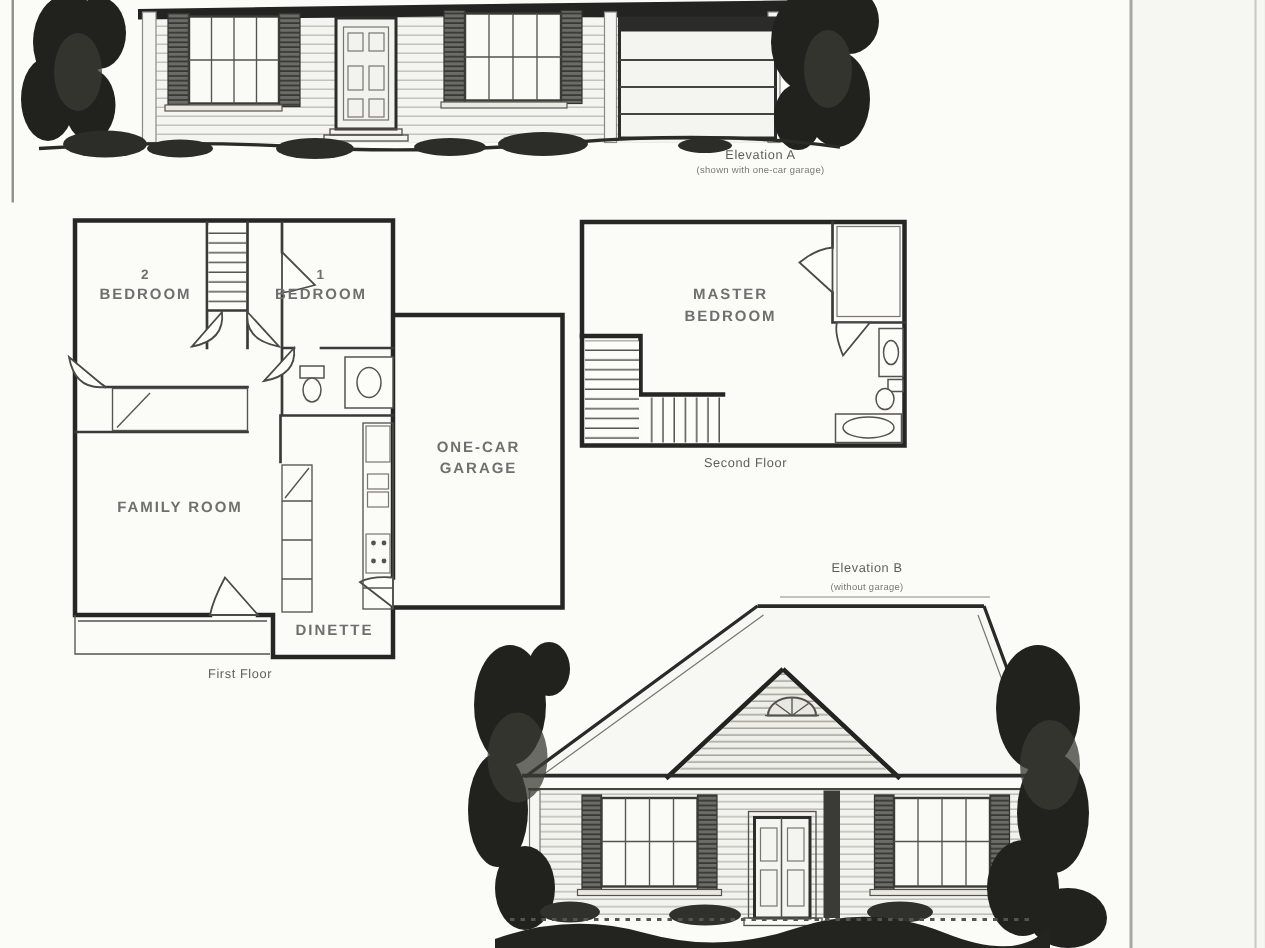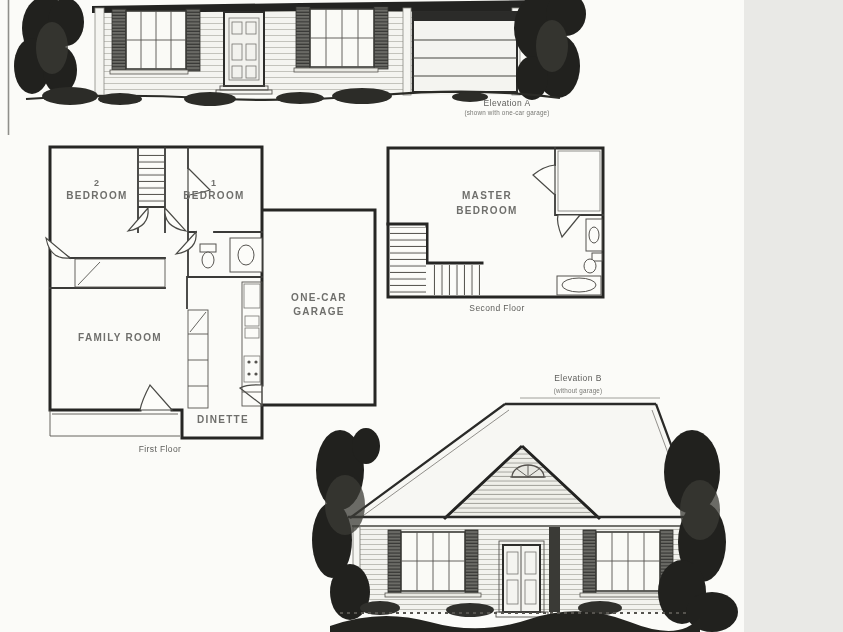--- a/index.html
+++ b/index.html
@@ -1,16 +1,16 @@
 <!DOCTYPE html>
 <html style="--paper: #fbfbf8; --ink: #232321; --wall: #262624; --label: #6f6f6c; --caption: #5d5d5a;"><head>
 <meta charset="utf-8">
 <style>
   html,body{margin:0;padding:0;background:#e9e9e6;}
-  #page{position:relative;width:744px;height:632px;background:var(--paper,#fbfbf8);overflow:hidden;}
+  #page{position:relative;width:843px;height:632px;background:var(--paper,#fbfbf8);overflow:hidden;}
   svg{display:block;filter:blur(0.3px);}
   .wallB{stroke:var(--wall,#262624);stroke-width:3;fill:none;stroke-linecap:square;}
   .wallM{stroke:#3a3a38;stroke-width:1.8;fill:none;stroke-linecap:square;}
   .thin{stroke:#55534f;stroke-width:0.9;fill:none;}
   .thin2{stroke:#777570;stroke-width:0.8;fill:none;}
   .door{fill:#fdfdfa;stroke:#4a4a46;stroke-width:1.2;}
   .fix{fill:#fcfcf9;stroke:#55534f;stroke-width:1;}
   .ink{fill:#232321;}
   .foliage{fill:#21211e;}
   .foliage2{fill:#3b3b36;opacity:.75;}

